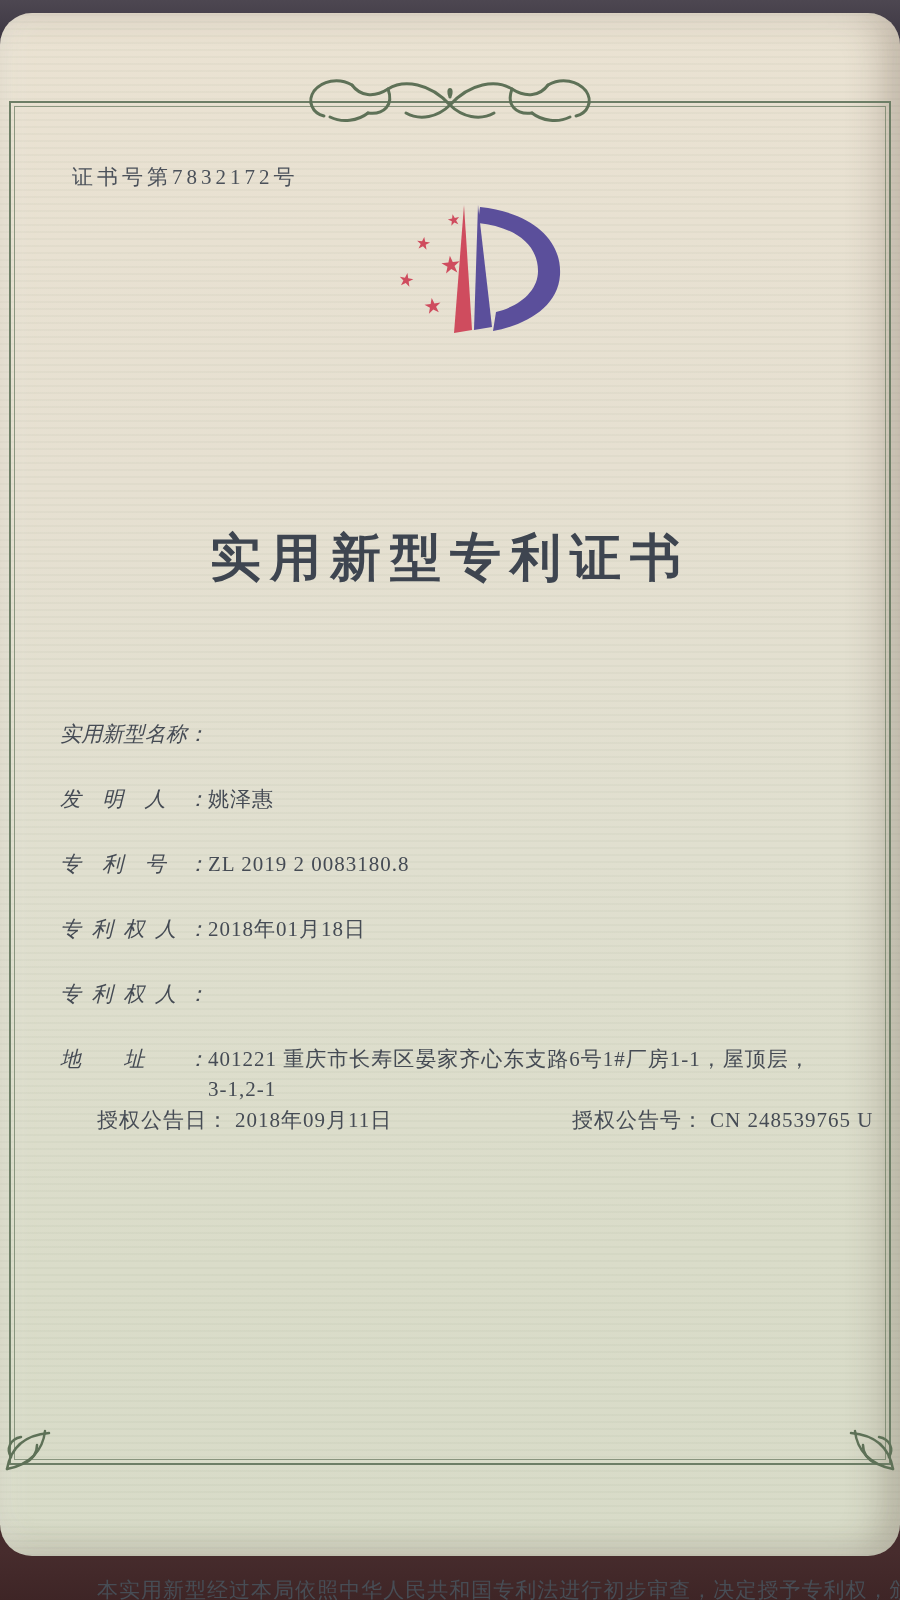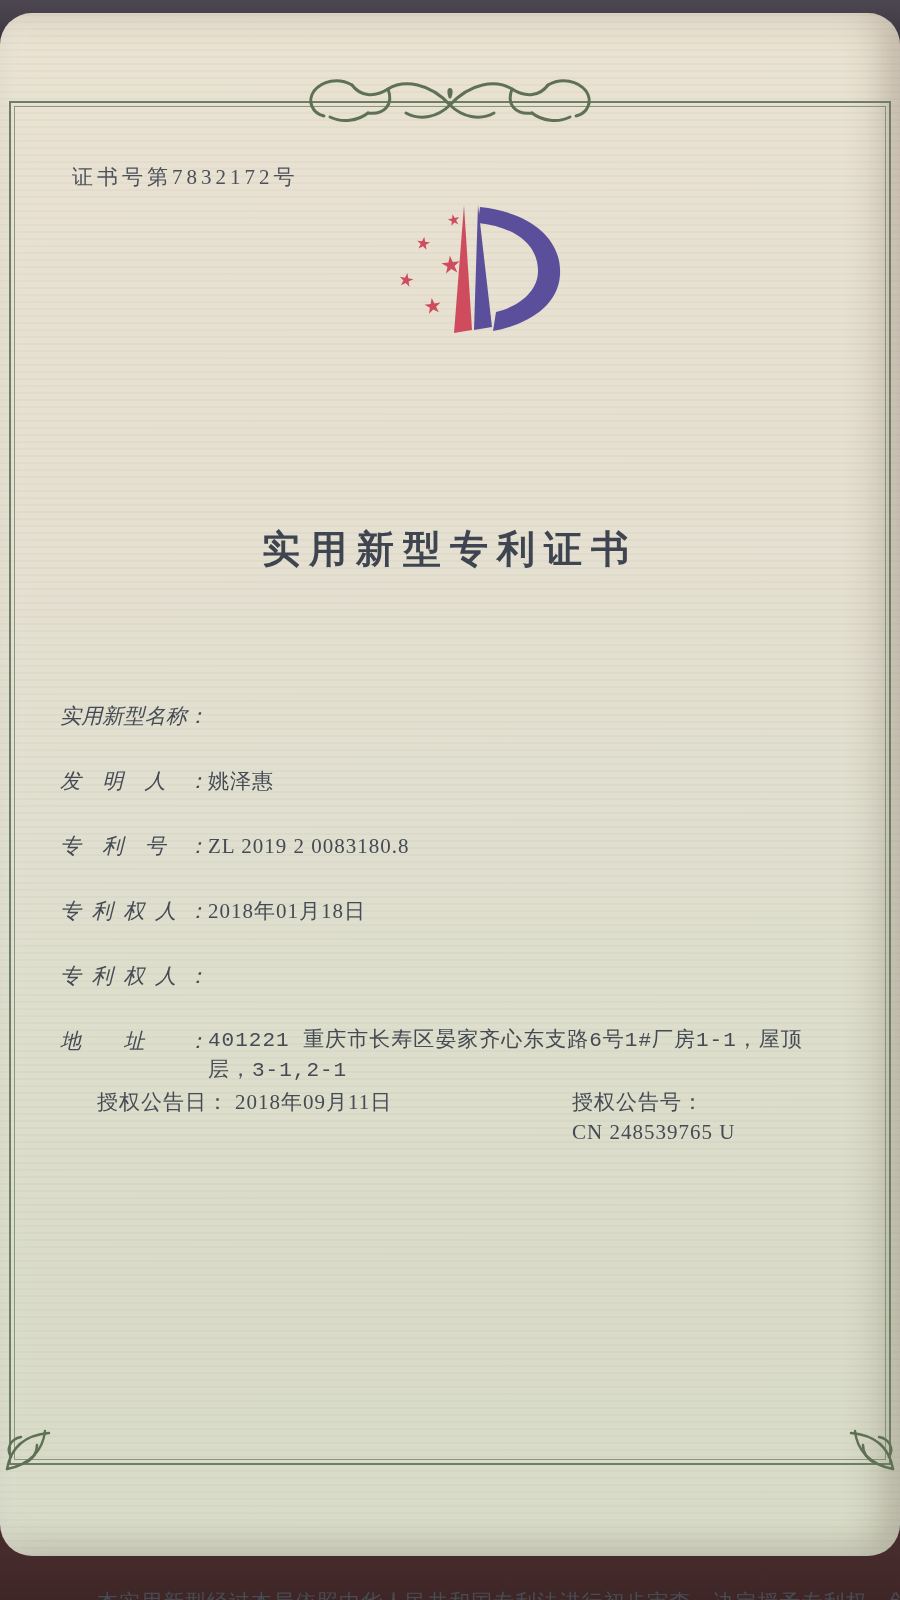--- a/index.html
+++ b/index.html
@@ -20,31 +20,31 @@
   
   .frame{position:absolute;left:9px;right:9px;top:88px;bottom:91px;border:2px solid #6d7e66;z-index:0;}
   .frame-inner{position:absolute;inset:3px;border:1px solid rgba(109,126,102,.75);}
   .ornament-top{position:absolute;left:50%;top:-32px;transform:translateX(-50%);z-index:2;}
   .corner{position:absolute;z-index:2;}
   .corner.bl{left:-12px;bottom:-14px;}
   .corner.br{right:-12px;bottom:-14px;transform:scaleX(-1);}
   
   .cert-no{position:absolute;left:72px;top:150px;font-size:21px;letter-spacing:4px;color:#4b515a;}
   .logo{position:absolute;left:366px;top:150px;}
-  .title{position:absolute;left:0;right:0;top:303px;text-align:center;font-size:38px;font-weight:600;letter-spacing:9px;color:#3e4550;}
+  .title{position:absolute;left:0;right:0;top:303px;text-align:center;font-size:51px;font-weight:600;letter-spacing:9px;color:#3e4550;}
   
   .rows{position:absolute;left:60px;right:40px;top:429px;font-size:21px;color:#454b54;}
   .frow{display:flex;line-height:30px;margin-bottom:35px;}
   .flabel{width:148px;flex:0 0 148px;text-align:justify;text-align-last:justify;font-style:italic;}
   .fvalue{letter-spacing:1px;}
   .frow.addr{margin-bottom:1px;}
-  .frow.addr .fvalue{width:620px;font-family:Liberation Mono, monospace;}
+  .frow.addr .fvalue{width:620px;}
   .grant{display:flex;line-height:30px;}
   .grant-left{display:flex;width:475px;flex:0 0 475px;margin-left:37px;}
-  .grant-right{display:flex;flex-direction:column;}
+  .grant-right{display:flex;}
   .glabel{letter-spacing:1px;margin-right:6px;}
   
   .paras{position:absolute;left:55px;right:42px;top:868px;font-size:21px;line-height:33px;text-align:justify;color:#474d55;}
   .paras p{margin:0;text-indent:2em;letter-spacing:.5px;}
   .z{position:relative;z-index:1;}
 </style>
 </head>
 <body>
 
 <div class="paper">

